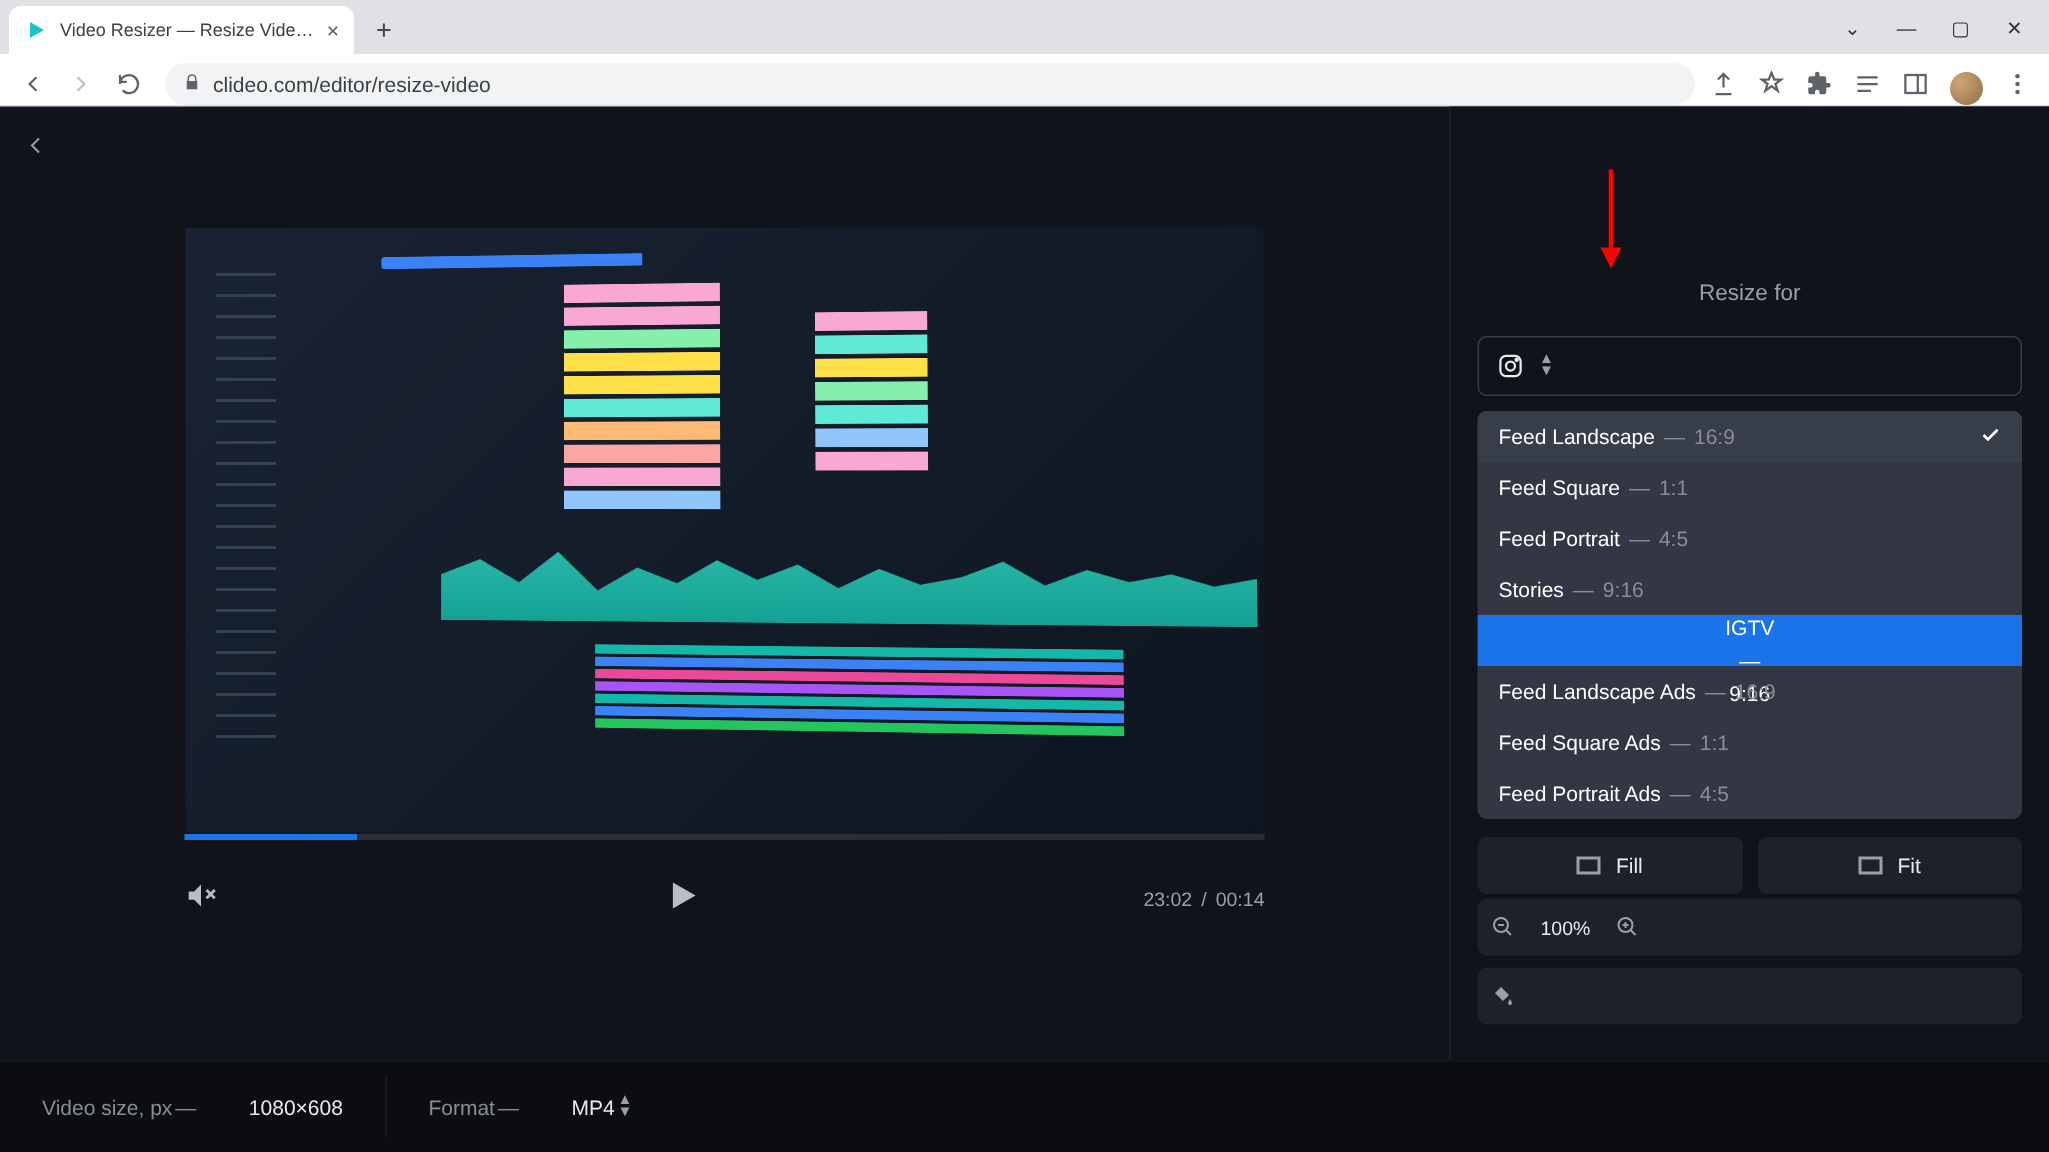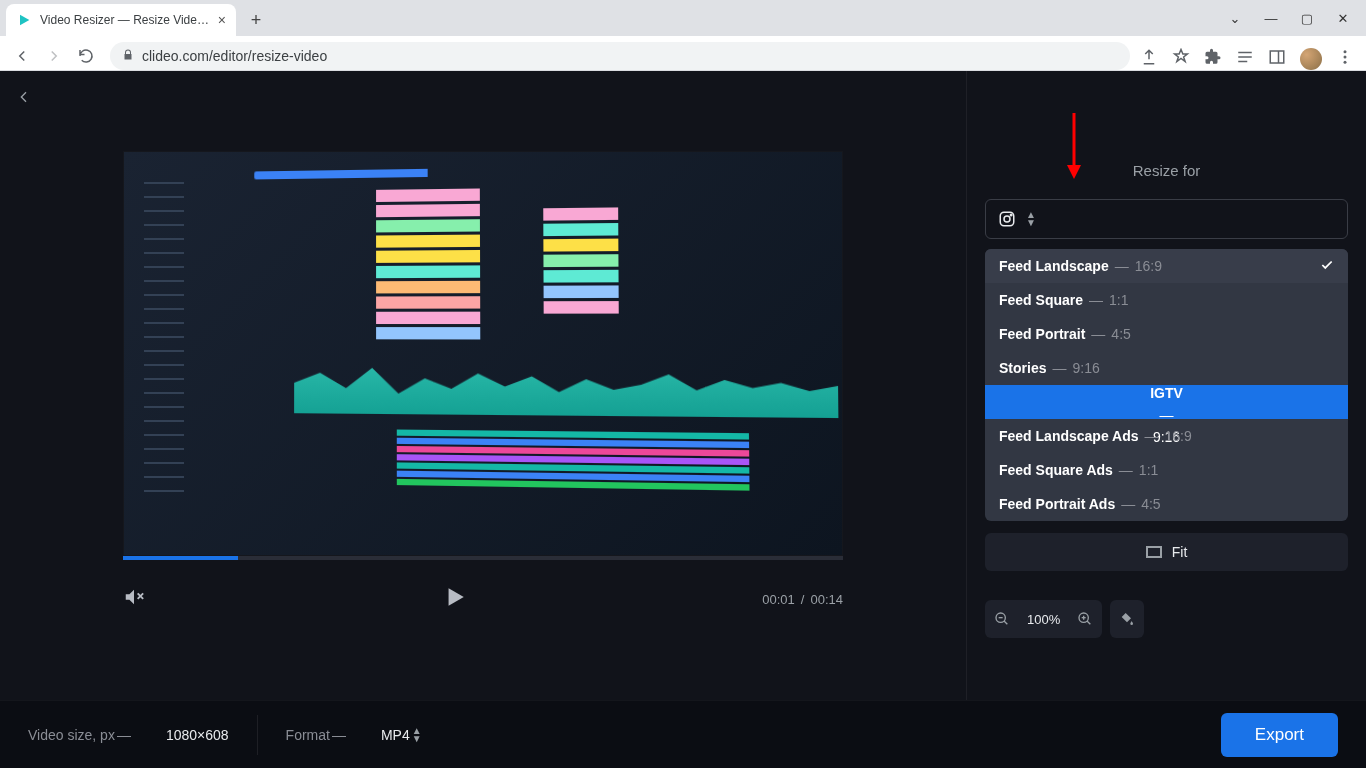--- a/index.html
+++ b/index.html
@@ -51,40 +51,40 @@
   .player-controls { width:720px; display:flex; align-items:center; padding: 24px 0; }
   .player-controls .mute { color:#9aa0a6; }
   .player-controls .play { margin:0 auto; color:#9aa0a6; }
   .player-controls .time { color:#9aa0a6; font-size:13px; display:flex; gap:6px; }
   .player-controls svg { width:22px; height:22px; fill:#b8bcc4;}
   .play svg { width:26px; height:26px;}
 
   .side-panel { width:400px; background:#11131a; border-left:1px solid rgba(255,255,255,0.06); padding: 24px 18px; position:relative; }
   .arrow-annot { position:absolute; left:95px; top:40px; color:#ff0000; font-size:40px; pointer-events:none;}
   .arrow-annot svg { width:24px; height:70px;}
-  .panel-title { text-align:center; color:#9aa0a6; font-size:15px; margin-top:67px; margin-bottom:20px;}
+  .panel-title { text-align:center; color:#9aa0a6; font-size:15px; margin-top:92px; margin-bottom:20px;}
   .select-box { border:1px solid #3a3d46; border-radius:6px; height:40px; display:flex; align-items:center; padding:0 12px; gap:10px; position:relative;}
   .select-box .ig-icon { width:18px; height:18px; }
   .select-box .val { color:#e8eaed; font-size:14px; flex:1;}
   .select-box .caret { color:#9aa0a6; font-size:10px; line-height:8px;}
   .dropdown { margin-top:10px; background:#323743; border-radius:6px; overflow-y:auto; max-height:272px; }
   .dropdown::-webkit-scrollbar{width:6px;} .dropdown::-webkit-scrollbar-thumb{background:#5f6368; border-radius:3px;}
   .dd-item { height:34px; display:flex; align-items:center; padding:0 14px; font-size:14px; gap:6px;}
-  .dd-item .name{ color:#fff; font-weight:700;}
+  .dd-item .name{ color:#fff; font-weight:400;}
   .dd-item .dash{ color:#8a8d95;}
   .dd-item .ratio{ color:#8a8d95;}
   .dd-item .check { margin-left:auto; color:#fff;}
   .dd-item.sel { background:#383d4a;}
   .dd-item.hl { background:#1a73e8;flex-direction:column;}
   .dd-item.hl .name,.dd-item.hl .dash,.dd-item.hl .ratio{color:#fff;}
 
   .fillfit { display:flex; gap:10px; margin-top:12px;}
   .ff-btn { flex:1; height:38px; background:#1e212b; border-radius:6px; display:flex; align-items:center; justify-content:center; gap:10px; color:#e8eaed; font-size:14px;}
   .ff-icon { width:16px; height:12px; border:2px solid #9aa0a6; }
-  .zoom-row { display:flex; gap:8px; margin-top:29px;}
+  .zoom-row { display:flex; gap:8px; margin-top:3px;flex-direction:column;}
   .tool-seg { background:#1e212b; border-radius:6px; height:38px; display:flex; align-items:center; }
   .tool-btn { width:34px; height:38px; display:flex; align-items:center; justify-content:center; color:#9aa0a6;}
   .tool-label { padding: 0 8px; color:#e8eaed; font-size:13px;}
   .tool-btn svg{width:16px;height:16px;}
 
   .bottom-bar { height:68px; background:#0b0d13; border-top:1px solid rgba(255,255,255,0.04); display:flex; align-items:center; padding: 0 28px; gap:28px; font-size:14px; color:#8a8d95;}
   .bb-group { display:flex; align-items:center; gap:2px;}
   .bb-group .val { color:#e8eaed;margin-left:33px;}
   .bb-sep { width:1px; height:40px; background:rgba(255,255,255,0.08);}
   .export-btn { margin-left:auto; background:#1a73e8; color:#fff; font-size:17px; font-weight:500; height:44px; padding:0 34px; border-radius:6px; display:flex; align-items:center;}
@@ -220,21 +220,21 @@
               <line x1="16" y1="8" x2="22" y2="14" stroke="#b8bcc4" stroke-width="2"></line>
               <line x1="22" y1="8" x2="16" y2="14" stroke="#b8bcc4" stroke-width="2"></line>
             </svg>
         </span>
         <span class="play">
           <svg viewBox="0 0 24 24">
               <polygon points="7,4 21,12 7,20"></polygon>
             </svg>
         </span>
         <span class="time">
-          <span>00:01</span>
+          <span>23:02</span>
           <span>/</span>
           <span>00:14</span>
         </span>
       </div>
     </div>
 
     <div class="side-panel">
       <div class="arrow-annot">
         <svg viewBox="0 0 24 70">
             <line x1="12" y1="2" x2="12" y2="58" stroke="#ff0000" stroke-width="3"></line>
@@ -297,20 +297,24 @@
             <span class="ratio">1:1</span>
           </div>
           <div class="dd-item">
             <span class="name">Feed Portrait Ads</span>
             <span class="dash">—</span>
             <span class="ratio">4:5</span>
           </div>
         </div>
 
       <div class="fillfit">
+        <div class="ff-btn">
+          <span class="ff-icon"></span>
+          <span>Fill</span>
+        </div>
         <div class="ff-btn">
           <span class="ff-icon"></span>
           <span>Fit</span>
         </div>
       </div>
 
       <div class="zoom-row">
         <div class="tool-seg">
           <div class="tool-btn">
               <svg viewBox="0 0 24 24" fill="none" stroke="#9aa0a6" stroke-width="2">
@@ -349,17 +353,14 @@
     <div class="bb-sep"></div>
     <div class="bb-group">
       <span>Format</span>
       <span>—</span>
       <span class="val">MP4</span>
       <span class="sort-caret">
           <span>▲</span>
           <span>▼</span>
         </span>
     </div>
-    <div class="export-btn">
-      <span>Export</span>
-    </div>
   </div>
 </div>
 
 </body></html>

